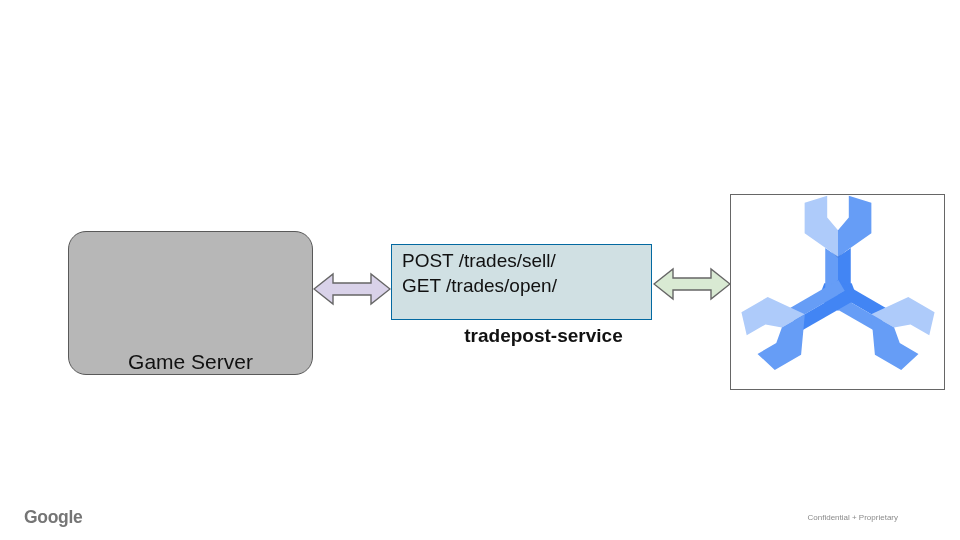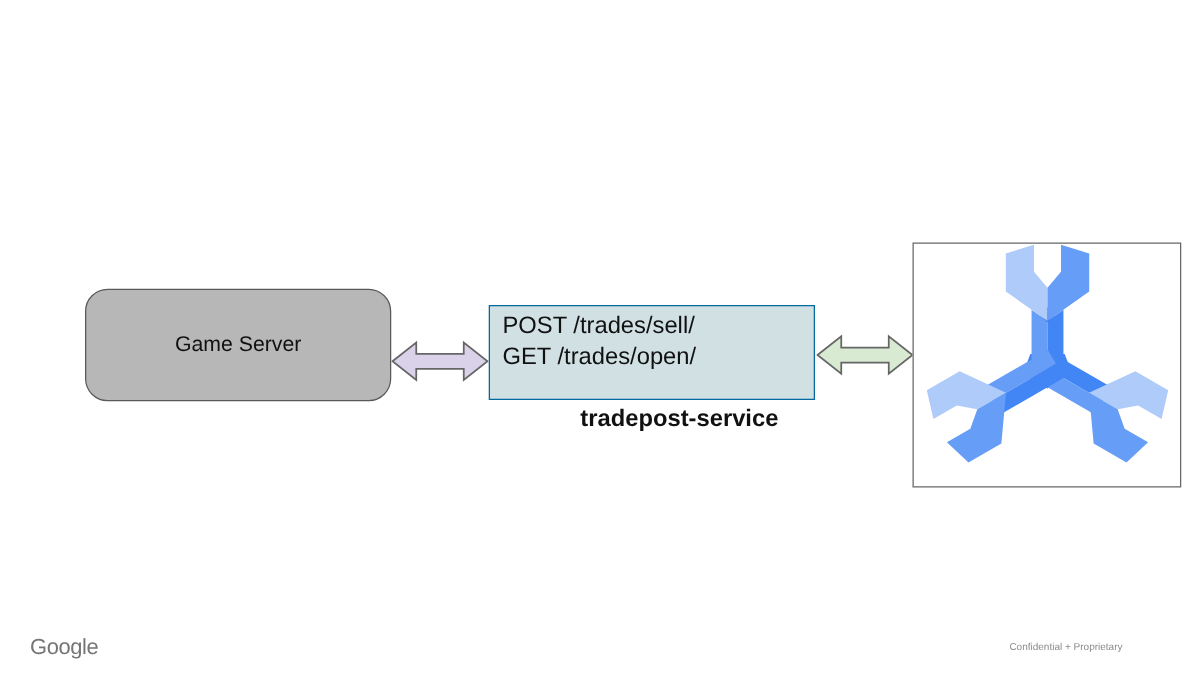--- a/index.html
+++ b/index.html
@@ -2,24 +2,24 @@
 <html><head>
 <meta charset="utf-8">
 <style>
   html,body{margin:0;padding:0;background:#e9e9e9;}
   #slide{
     position:relative;width:960px;height:540px;background:#ffffff;
     font-family:"Liberation Sans", sans-serif;overflow:hidden;
   }
   
   .game-server{
-    position:absolute;left:68px;top:231px;width:245px;height:90px;
+    position:absolute;left:68px;top:231px;width:245px;height:144px;
     background:#b7b7b7;border:1.5px solid #595959;border-radius:18px;
-    display:flex;align-items:center;justify-content:center;
-    font-size:17px;color:#111;box-sizing:border-box;
+    display:flex;align-items:flex-end;justify-content:center;
+    font-size:21px;color:#111;box-sizing:border-box;
   }
   
   .service-box{
     position:absolute;left:391px;top:244px;width:261px;height:76px;
     background:#d0e0e3;border:1px solid #0369a1;box-sizing:border-box;
     padding:3px 0 0 10px;font-size:19px;line-height:25px;color:#111;
   }
   .service-box .ep{display:block;white-space:nowrap;}
   .service-name{
     position:absolute;left:413px;top:325px;width:261px;text-align:center;
@@ -35,21 +35,21 @@
   
   .db-box{
     position:absolute;left:730px;top:194px;width:215px;height:196px;
     background:#ffffff;border:1px solid #666666;box-sizing:border-box;
   }
   .spanner{position:absolute;left:732px;top:189px;width:212px;height:212px;}
   .ic-l{fill:#aecbfa;} .ic-m{fill:#669df6;} .ic-d{fill:#4285f4;} .ic-s{fill:#3c78dc;}
   
   .g-logo{
     position:absolute;left:24px;top:507px;
-    font-size:17.5px;color:#757575;letter-spacing:-0.3px;font-weight:400;
+    font-size:17.5px;color:#757575;letter-spacing:-0.3px;font-weight:700;
   }
   .conf-note{
     position:absolute;right:62px;top:513px;
     font-size:8px;color:#8b8b8b;
   }
 </style>
 </head>
 <body>
 
 <div id="slide">

